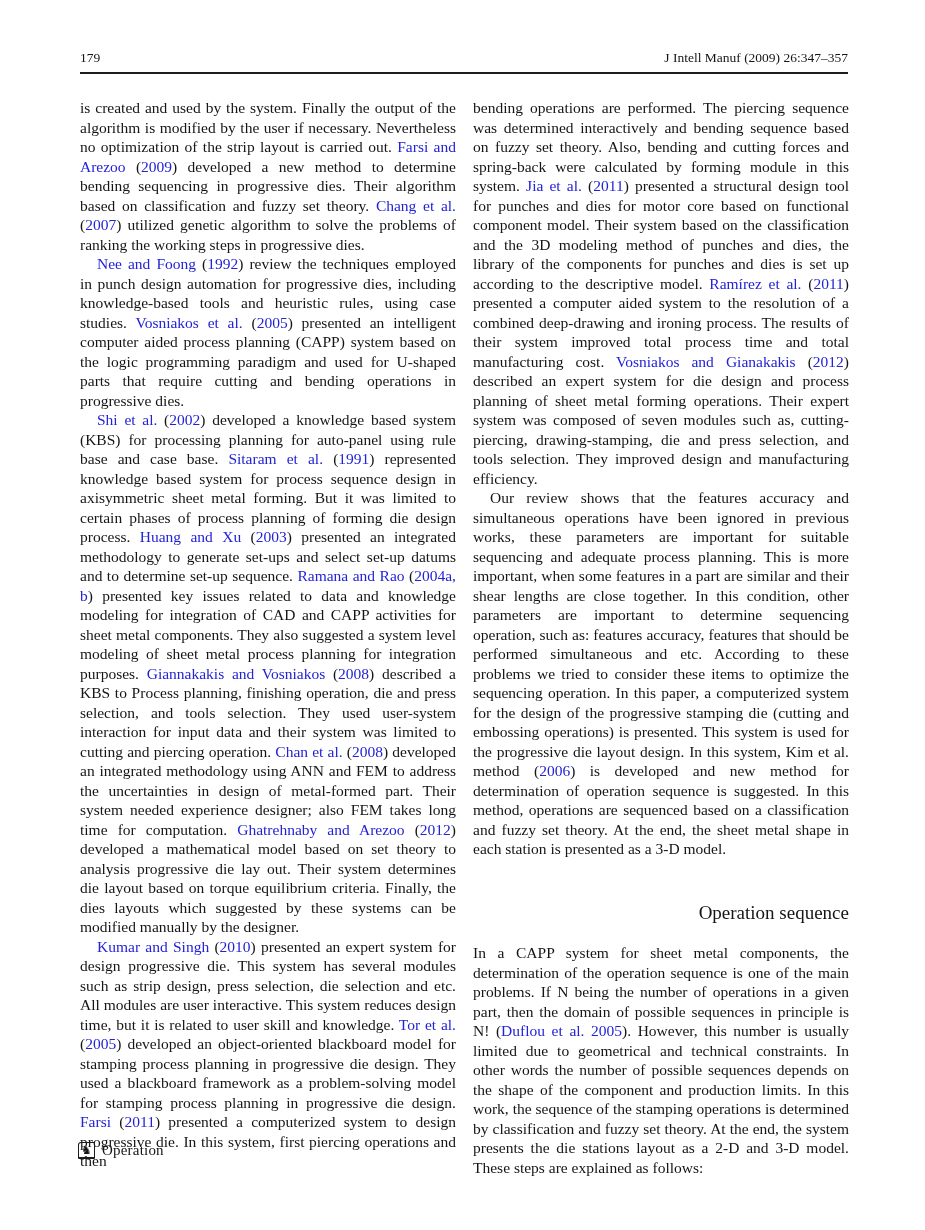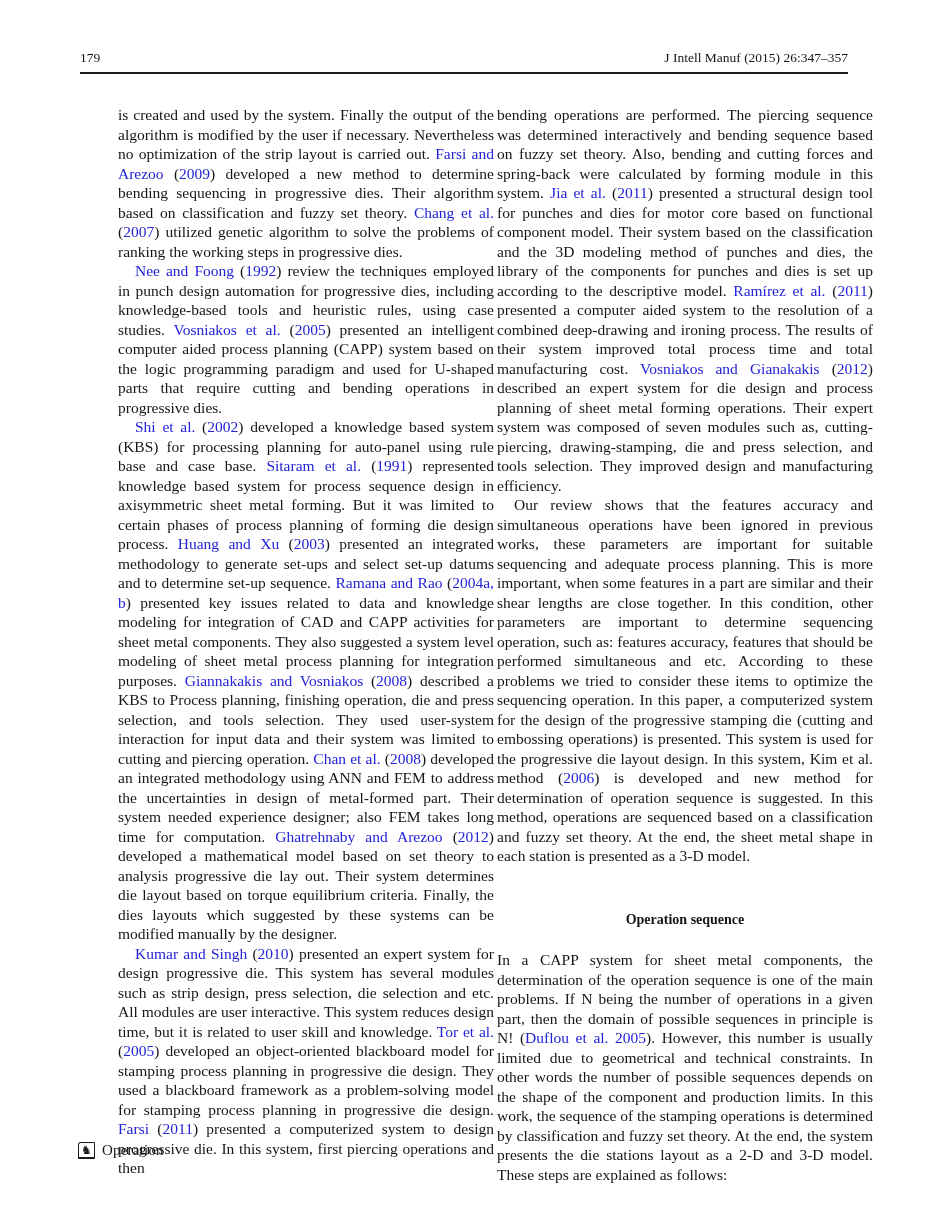--- a/index.html
+++ b/index.html
@@ -20,34 +20,34 @@
     position: absolute; right: 77px; top: 50px;
     font-size: 13.5px; line-height: 16px;
   }
   .header-rule {
     position: absolute; left: 80px; right: 77px; top: 72px;
     height: 2px; background: #1c1c1c;
   }
 
   
   .columns {
-    position: absolute; left: 80px; top: 105px; width: 769px;
-    display: flex; gap: 3px; margin-left: 38px;
+    position: absolute; left: 80px; top: 98px; width: 769px;
+    display: flex; gap: 17px;
   }
   .col {
     width: 376px;
     font-size: 15.5px; line-height: 19.5px;
     text-align: justify;
     hyphens: auto; -webkit-hyphens: auto;
   }
   .col p { margin: 0; }
   .col p.indent { text-indent: 17px; }
   .col h2 {
-    font-size: 14px; line-height: 19.5px; font-weight: bold;
-    margin: 44px 0 21px 0; text-align: center;
+    font-size: 19px; line-height: 19.5px; font-weight: normal;
+    margin: 44px 0 21px 0; text-align: right;
   }
   .cite { cursor: pointer; }
 
   
   .footer {
     position: absolute; left: 78px; top: 1142px;
     display: flex; align-items: center; gap: 7px;
     font-size: 15px;
   }
   .springer-logo {
@@ -60,21 +60,21 @@
     box-sizing: border-box;
   }
   .publisher-label { letter-spacing: 0.2px; }
 </style>
 </head>
 <body>
 
 <div class="page">
 
   <div class="page-number">179</div>
-  <div class="journal-ref">J Intell Manuf (2015) 26:347–357</div>
+  <div class="journal-ref">J Intell Manuf (2009) 26:347–357</div>
   <div class="header-rule"></div>
 
   <div class="columns">
     <div class="col">
         <p>is created and used by the system. Finally the output of the algorithm is modified by the user if necessary. Nevertheless no optimization of the strip layout is carried out. <span class="cite" style="color: rgb(34, 34, 216);">Farsi and Arezoo</span> (<span class="cite" style="color: rgb(34, 34, 216);">2009</span>) developed a new method to determine bending sequencing in progressive dies. Their algorithm based on classification and fuzzy set theory. <span class="cite" style="color: rgb(34, 34, 216);">Chang et al.</span> (<span class="cite" style="color: rgb(34, 34, 216);">2007</span>) utilized genetic algorithm to solve the problems of ranking the working steps in progressive dies.</p>
         <p class="indent"><span class="cite" style="color: rgb(34, 34, 216);">Nee and Foong</span> (<span class="cite" style="color: rgb(34, 34, 216);">1992</span>) review the techniques employed in punch design automation for progressive dies, including knowledge-based tools and heuristic rules, using case studies. <span class="cite" style="color: rgb(34, 34, 216);">Vosniakos et al.</span> (<span class="cite" style="color: rgb(34, 34, 216);">2005</span>) presented an intelligent computer aided process planning (CAPP) system based on the logic programming paradigm and used for U-shaped parts that require cutting and bending operations in progressive dies.</p>
         <p class="indent"><span class="cite" style="color: rgb(34, 34, 216);">Shi et al.</span> (<span class="cite" style="color: rgb(34, 34, 216);">2002</span>) developed a knowledge based system (KBS) for processing planning for auto-panel using rule base and case base. <span class="cite" style="color: rgb(34, 34, 216);">Sitaram et al.</span> (<span class="cite" style="color: rgb(34, 34, 216);">1991</span>) represented knowledge based system for process sequence design in axisymmetric sheet metal forming. But it was limited to certain phases of process planning of forming die design process. <span class="cite" style="color: rgb(34, 34, 216);">Huang and Xu</span> (<span class="cite" style="color: rgb(34, 34, 216);">2003</span>) presented an integrated methodology to generate set-ups and select set-up datums and to determine set-up sequence. <span class="cite" style="color: rgb(34, 34, 216);">Ramana and Rao</span> (<span class="cite" style="color: rgb(34, 34, 216);">2004a, b</span>) presented key issues related to data and knowledge modeling for integration of CAD and CAPP activities for sheet metal components. They also suggested a system level modeling of sheet metal process planning for integration purposes. <span class="cite" style="color: rgb(34, 34, 216);">Giannakakis and Vosniakos</span> (<span class="cite" style="color: rgb(34, 34, 216);">2008</span>) described a KBS to Process planning, finishing operation, die and press selection, and tools selection. They used user-system interaction for input data and their system was limited to cutting and piercing operation. <span class="cite" style="color: rgb(34, 34, 216);">Chan et al.</span> (<span class="cite" style="color: rgb(34, 34, 216);">2008</span>) developed an integrated methodology using ANN and FEM to address the uncertainties in design of metal-formed part. Their system needed experience designer; also FEM takes long time for computation. <span class="cite" style="color: rgb(34, 34, 216);">Ghatrehnaby and Arezoo</span> (<span class="cite" style="color: rgb(34, 34, 216);">2012</span>) developed a mathematical model based on set theory to analysis progressive die lay out. Their system determines die layout based on torque equilibrium criteria. Finally, the dies layouts which suggested by these systems can be modified manually by the designer.</p>
         <p class="indent"><span class="cite" style="color: rgb(34, 34, 216);">Kumar and Singh</span> (<span class="cite" style="color: rgb(34, 34, 216);">2010</span>) presented an expert system for design progressive die. This system has several modules such as strip design, press selection, die selection and etc. All modules are user interactive. This system reduces design time, but it is related to user skill and knowledge. <span class="cite" style="color: rgb(34, 34, 216);">Tor et al.</span> (<span class="cite" style="color: rgb(34, 34, 216);">2005</span>) developed an object-oriented blackboard model for stamping process planning in progressive die design. They used a blackboard framework as a problem-solving model for stamping process planning in progressive die design. <span class="cite" style="color: rgb(34, 34, 216);">Farsi</span> (<span class="cite" style="color: rgb(34, 34, 216);">2011</span>) presented a computerized system to design progressive die. In this system, first piercing operations and then</p>
       </div>
     <div class="col">

